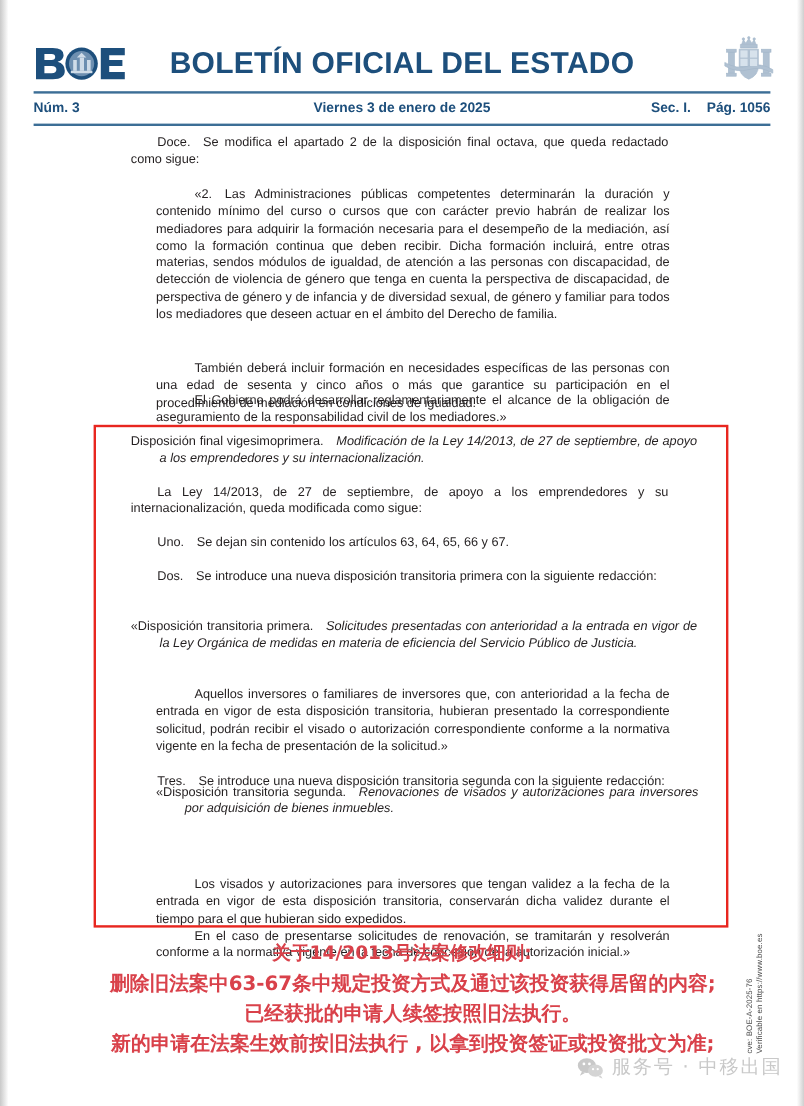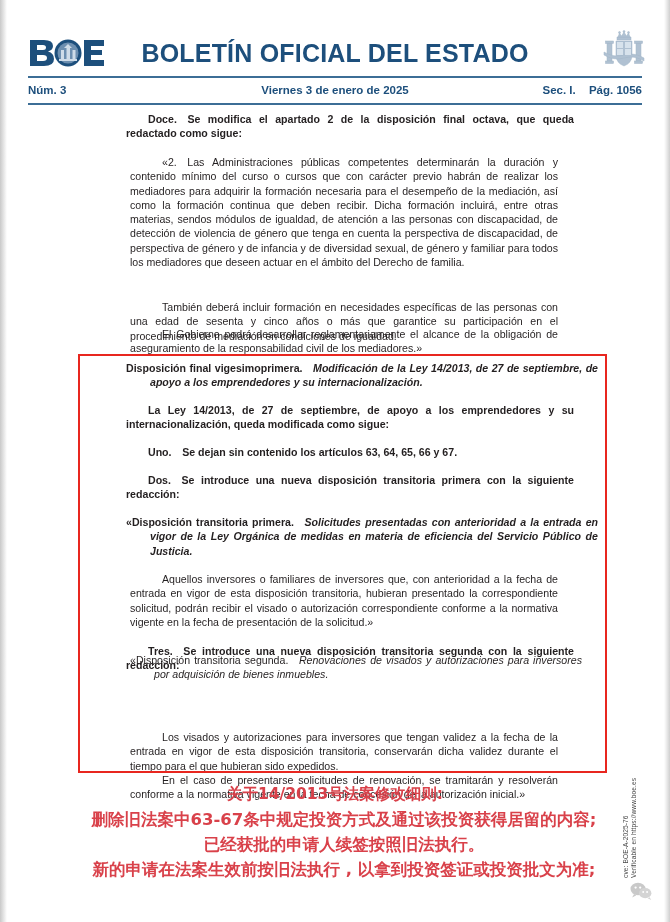--- a/index.html
+++ b/index.html
@@ -105,21 +105,21 @@
     width: 670px;
   }
   .blk {
     position: absolute;
     color: #231f20;
     font-size: 10.6px;
     line-height: 14.3px;
     text-align: justify;
     text-justify: inter-word;
   }
-  .blk.lvl0 { left: 126px; width: 448px; font-weight: bold; }
+  .blk.lvl0 { left: 109px; width: 448px; }
   .blk.lvl1 { left: 130px; width: 428px; }
   .ind-1 { text-indent: 22px; }
   .ind-2 { text-indent: 32px; }
   .it { font-style: italic; }
   .hang {
     padding-left: 24px;
     text-indent: -24px;
   }
 
   
@@ -314,15 +314,16 @@
         <ellipse cx="8" cy="7" rx="7.5" ry="6.2" fill="#c9c9c9"></ellipse>
         <path d="M4 12 l-1.8 3.4 l4.2 -2.2 z" fill="#c9c9c9"></path>
         <circle cx="5.6" cy="5.6" r="1.15" fill="#ffffff"></circle>
         <circle cx="10.2" cy="5.6" r="1.15" fill="#ffffff"></circle>
         <ellipse cx="15.2" cy="11.2" rx="6.2" ry="5.1" fill="#d4d4d4"></ellipse>
         <path d="M19.6 15.3 l1.6 2.6 l-3.6 -1.7 z" fill="#d4d4d4"></path>
         <circle cx="13.2" cy="10" r="0.95" fill="#ffffff"></circle>
         <circle cx="17.1" cy="10" r="0.95" fill="#ffffff"></circle>
       </svg>
     </span>
+    <span>服务号 · 中移出国</span>
   </div>
 
 </div>
 
 </body></html>

